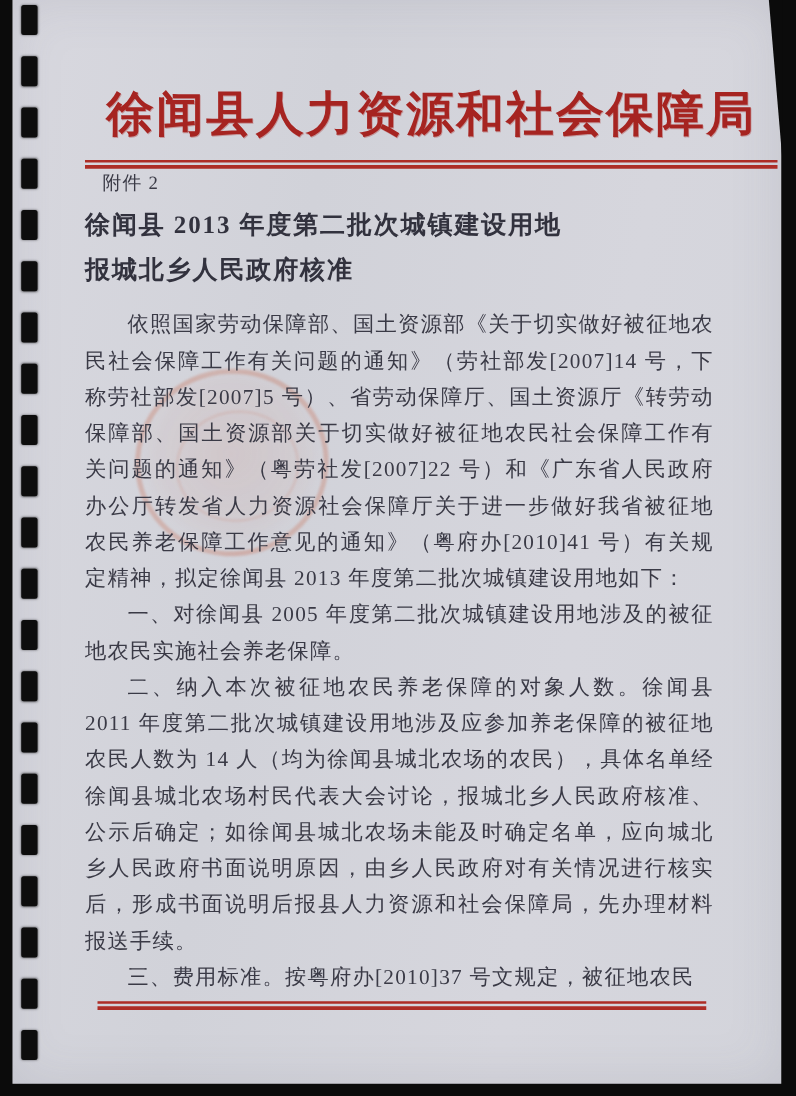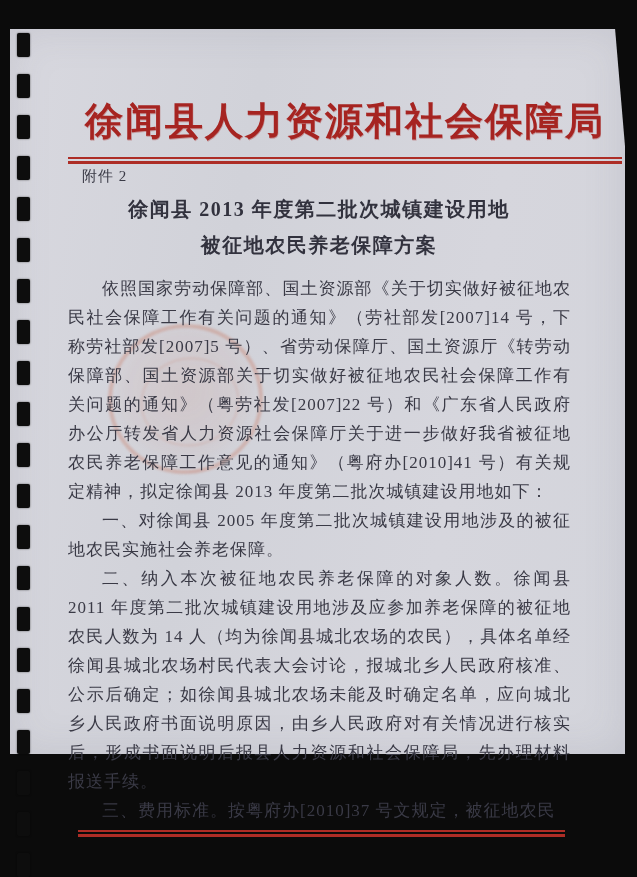--- a/index.html
+++ b/index.html
@@ -15,24 +15,23 @@
     font-family:"Liberation Serif","DejaVu Serif",serif;
     background:var(--scan-background);
     position:relative;
     overflow:hidden;
   }
   .scan{
     position:absolute;left:0;top:0;width:637px;height:877px;
     background:var(--scan-background);
   }
   .page{
-    position:absolute;left:10px;top:0;width:615px;height:725px;
+    position:absolute;left:10px;top:0;width:615px;height:867px;
     background:linear-gradient(100deg,#d8d8df 0%,#d1d2d9 35%,#d6d6dd 70%,#d3d4db 100%);
     box-shadow:inset 0 0 40px rgba(120,120,140,0.18);
-    margin-top:29px;
   }
   
   .corner-cut{
     position:absolute;right:-1px;top:-1px;width:0;height:0;
     border-top:130px solid var(--scan-background);
     border-left:11px solid transparent;
   }
   
   .binding{position:absolute;left:0;top:0;width:40px;height:869px;}
   .hole{
@@ -58,21 +57,21 @@
     border-top:2px solid var(--rule-red);
     border-bottom:3px solid var(--rule-red);
     height:7px;
   }
   .rule-top{margin-top:10px;width:554px;}
   .attachment{
     margin-top:3px;margin-left:14px;
     font-size:15px;line-height:19px;letter-spacing:1px;
   }
   .doc-title{
-    text-align:center;font-weight:bold;font-size:20px;
+    font-weight:bold;font-size:20px;
     letter-spacing:1.5px;line-height:30px;color:#32323e;
     width:502px;
   }
   .title1{margin-top:8px;}
   .title2{margin-top:6px;}
   .body-text{
     margin-top:14px;width:503px;
     font-size:17px;line-height:29px;letter-spacing:1px;
     text-align:justify;
   }
@@ -132,21 +131,21 @@
 
     <div class="content">
       <h1 class="agency">徐闻县人力资源和社会保障局</h1>
 
       <div class="rule rule-top"></div>
 
       <div class="attachment">附件 2</div>
 
       <div class="doc-title title1">徐闻县 2013 年度第二批次城镇建设用地</div>
 
-      <div class="doc-title title2">被征地农民养老保障方案</div>
+      <div class="doc-title title2">报城北乡人民政府核准</div>
 
       <div class="body-text">
         <p>依照国家劳动保障部、国土资源部《关于切实做好被征地农民社会保障工作有关问题的通知》（劳社部发[2007]14 号，下称劳社部发[2007]5 号）、省劳动保障厅、国土资源厅《转劳动保障部、国土资源部关于切实做好被征地农民社会保障工作有关问题的通知》（粤劳社发[2007]22 号）和《广东省人民政府办公厅转发省人力资源社会保障厅关于进一步做好我省被征地农民养老保障工作意见的通知》（粤府办[2010]41 号）有关规定精神，拟定徐闻县 2013 年度第二批次城镇建设用地如下：</p>
         <p>一、对徐闻县 2005 年度第二批次城镇建设用地涉及的被征地农民实施社会养老保障。</p>
         <p>二、纳入本次被征地农民养老保障的对象人数。徐闻县 2011 年度第二批次城镇建设用地涉及应参加养老保障的被征地农民人数为 14 人（均为徐闻县城北农场的农民），具体名单经徐闻县城北农场村民代表大会讨论，报城北乡人民政府核准、公示后确定；如徐闻县城北农场未能及时确定名单，应向城北乡人民政府书面说明原因，由乡人民政府对有关情况进行核实后，形成书面说明后报县人力资源和社会保障局，先办理材料报送手续。</p>
         <p>三、费用标准。按粤府办[2010]37 号文规定，被征地农民</p>
       </div>
 
       <div class="rule rule-bottom"></div>
     </div>

